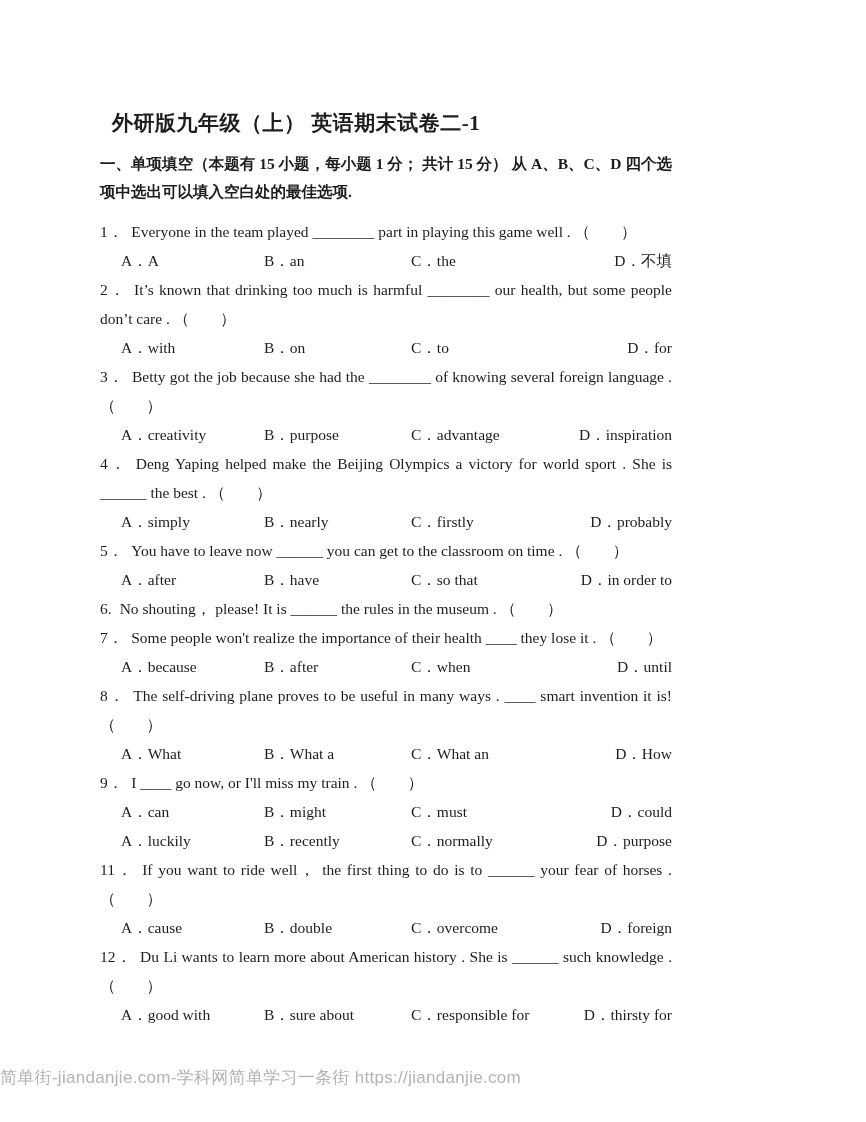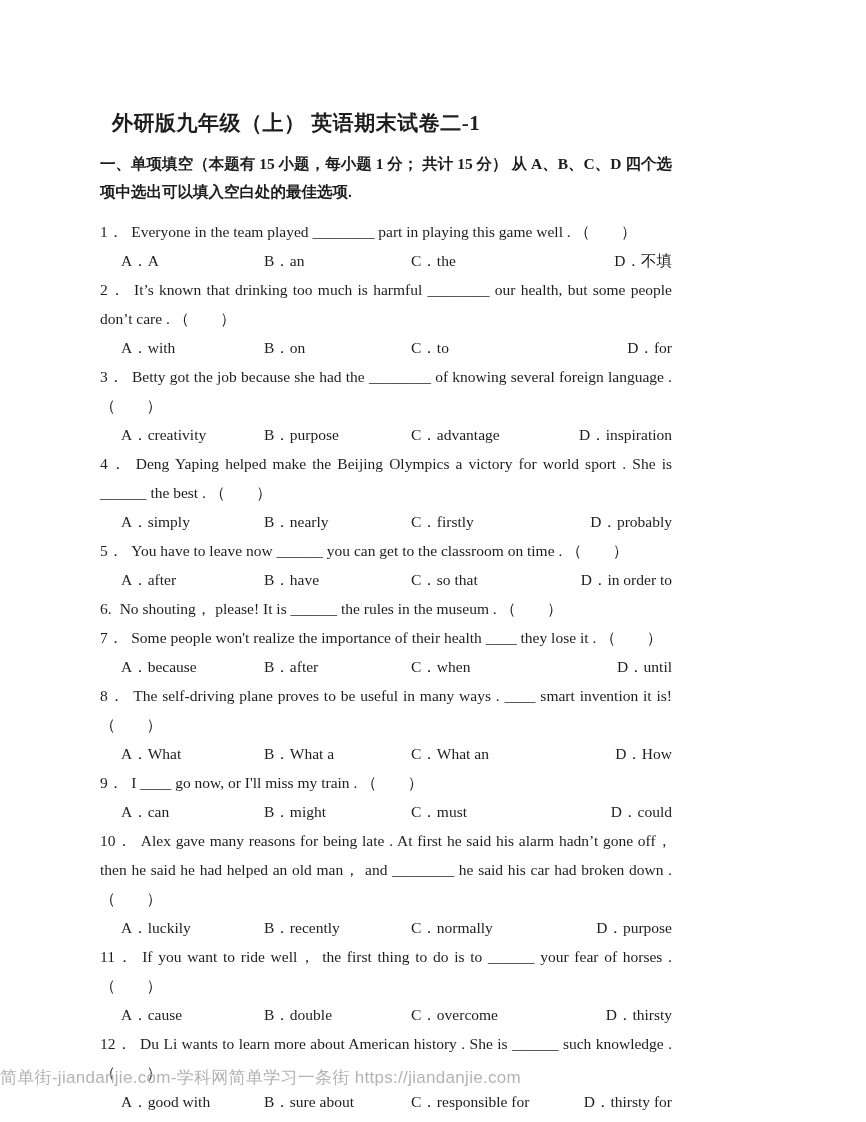--- a/index.html
+++ b/index.html
@@ -141,35 +141,34 @@
         <div class="question">
           <div class="q-line"><span class="q-num">9．</span><span class="q-body">I ____ go now, or I'll miss my train . （　　）</span></div>
           <div class="opts">
             <span class="opt">A．can</span>
             <span class="opt">B．might</span>
             <span class="opt">C．must</span>
             <span class="opt">D．could</span>
           </div>
         </div>
         <div class="question">
-          <div class="q-line"><span class="q-num">10．</span><span class="q-body">Alex gave many reasons for being late . At first he said his alarm hadn’t gone off， then he said he had helped an old man， and ________ he said his car had broken down . （　　）</span></div>
           <div class="opts">
             <span class="opt">A．luckily</span>
             <span class="opt">B．recently</span>
             <span class="opt">C．normally</span>
             <span class="opt">D．purpose</span>
           </div>
         </div>
         <div class="question">
           <div class="q-line"><span class="q-num">11．</span><span class="q-body">If you want to ride well， the first thing to do is to ______ your fear of horses . （　　）</span></div>
           <div class="opts">
             <span class="opt">A．cause</span>
             <span class="opt">B．double</span>
             <span class="opt">C．overcome</span>
-            <span class="opt">D．thirsty</span>
+            <span class="opt">D．foreign</span>
           </div>
         </div>
         <div class="question">
           <div class="q-line"><span class="q-num">12．</span><span class="q-body">Du Li wants to learn more about American history . She is ______ such knowledge . （　　）</span></div>
           <div class="opts">
             <span class="opt">A．good with</span>
             <span class="opt">B．sure about</span>
             <span class="opt">C．responsible for</span>
             <span class="opt">D．thirsty for</span>
           </div>

